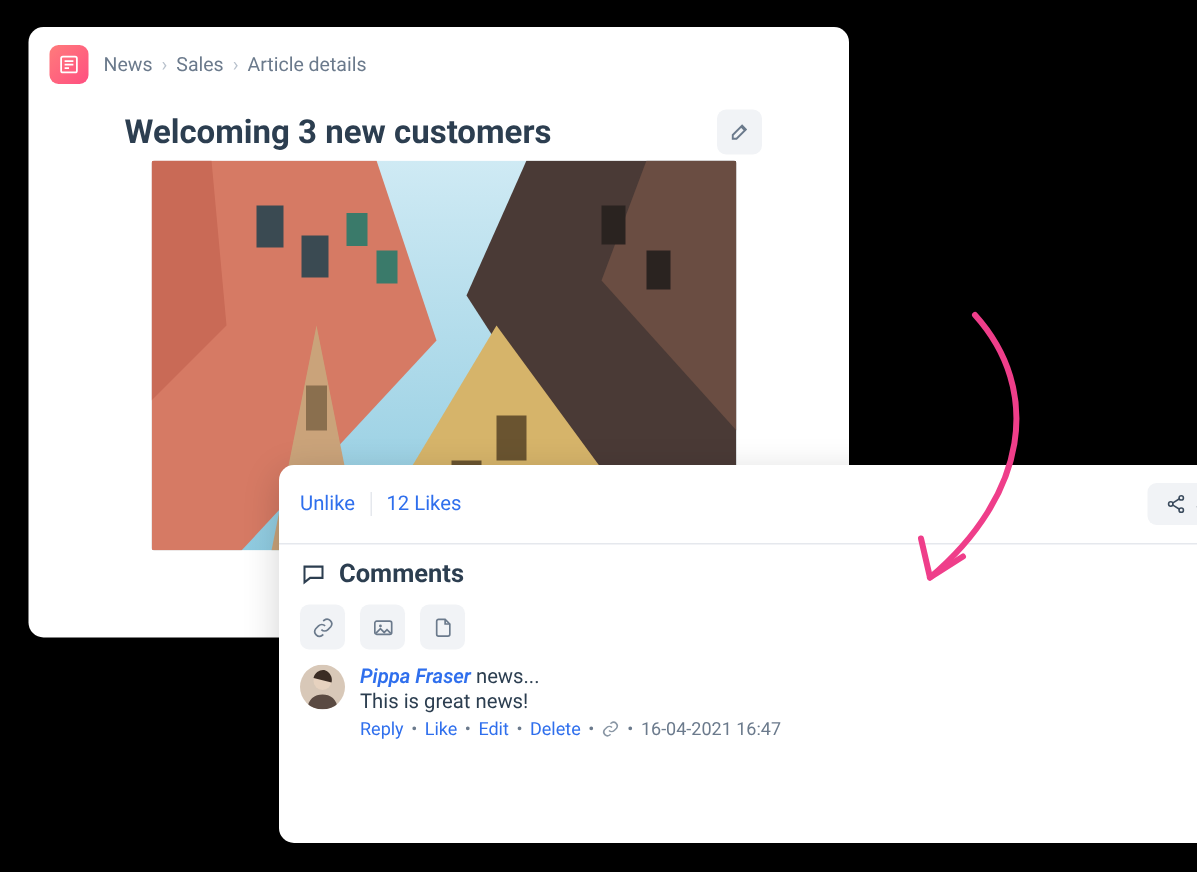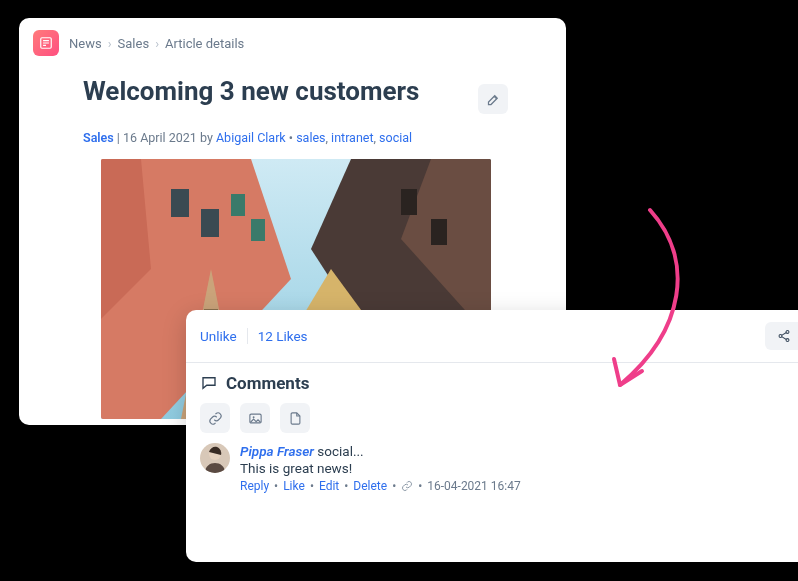--- a/index.html
+++ b/index.html
@@ -58,24 +58,24 @@
 .breadcrumbs .current { color: var(--text-muted); }
 .chev { color: #b9c2cd; }
 
 .article-body {
   padding: 4px 58px 0 64px;
 }
 .title-row {
   display: flex; align-items: center; gap: 12px;
 }
 .article-title {
-  font-size: 26px;
+  font-size: 22px;
   font-weight: 700;
   color: var(--text-dark);
-  margin: 8px 0 24px 0;
+  margin: 8px 0 6px 0;
   flex: 1;
 }
 .edit-btn {
   width: 30px; height: 30px;
   background: var(--pill-bg);
   border-radius: 6px;
   display: flex; align-items: center; justify-content: center;
   color: #6b7a8c;
   cursor: pointer;
 }
@@ -248,31 +248,20 @@
     <div class="title-row">
       <h1 class="article-title">Welcoming 3 new customers</h1>
       <div class="edit-btn" title="Edit">
         <svg width="15" height="15" viewBox="0 0 24 24">
             <path d="M4 20h4l10-10-4-4L4 16v4z" fill="none" stroke="currentColor" stroke-width="2"></path>
             <path d="M13 7l4 4" stroke="currentColor" stroke-width="2"></path>
           </svg>
       </div>
     </div>
 
-    <div class="meta">
-      <span class="cat">Sales</span>
-      <span> | </span>
-      <span>16 April 2021</span>
-      <span> </span><span>by</span><span> </span>
-      <a href="#">Abigail Clark</a>
-      <span> • </span>
-      <a href="#">sales</a><span>, </span>
-      <a href="#">intranet</a><span>, </span>
-      <a href="#">social</a>
-    </div>
 
     <div class="hero-image">
       <svg viewBox="0 0 390 260" preserveAspectRatio="xMidYMid slice">
 
         <defs>
           <linearGradient id="sky" x1="0" y1="0" x2="0" y2="1">
             <stop offset="0" stop-color="#cfeaf4"></stop>
             <stop offset="1" stop-color="#8fcbe0"></stop>
           </linearGradient>
         </defs>
@@ -363,21 +352,21 @@
             <rect width="30" height="30" fill="#d8c8b8"></rect>
             <circle cx="15" cy="11" r="6" fill="#e7d2bf"></circle>
             <path d="M5 30c0-7 5-10 10-10s10 3 10 10" fill="#5a4a42"></path>
             <path d="M9 9c1-4 5-6 8-5 3 1 5 5 4 8" fill="#3a2c24"></path>
           </svg>
       </div>
       <div class="comment-content">
         <div>
           <span class="comment-author">Pippa Fraser</span>
           <span> </span>
-          <span>social...</span>
+          <span>news...</span>
         </div>
         <div class="comment-text">This is great news!</div>
         <div class="comment-actions">
           <span class="ca">Reply</span>
           <span class="dot">•</span>
           <span class="ca">Like</span>
           <span class="dot">•</span>
           <span class="ca">Edit</span>
           <span class="dot">•</span>
           <span class="ca">Delete</span>

